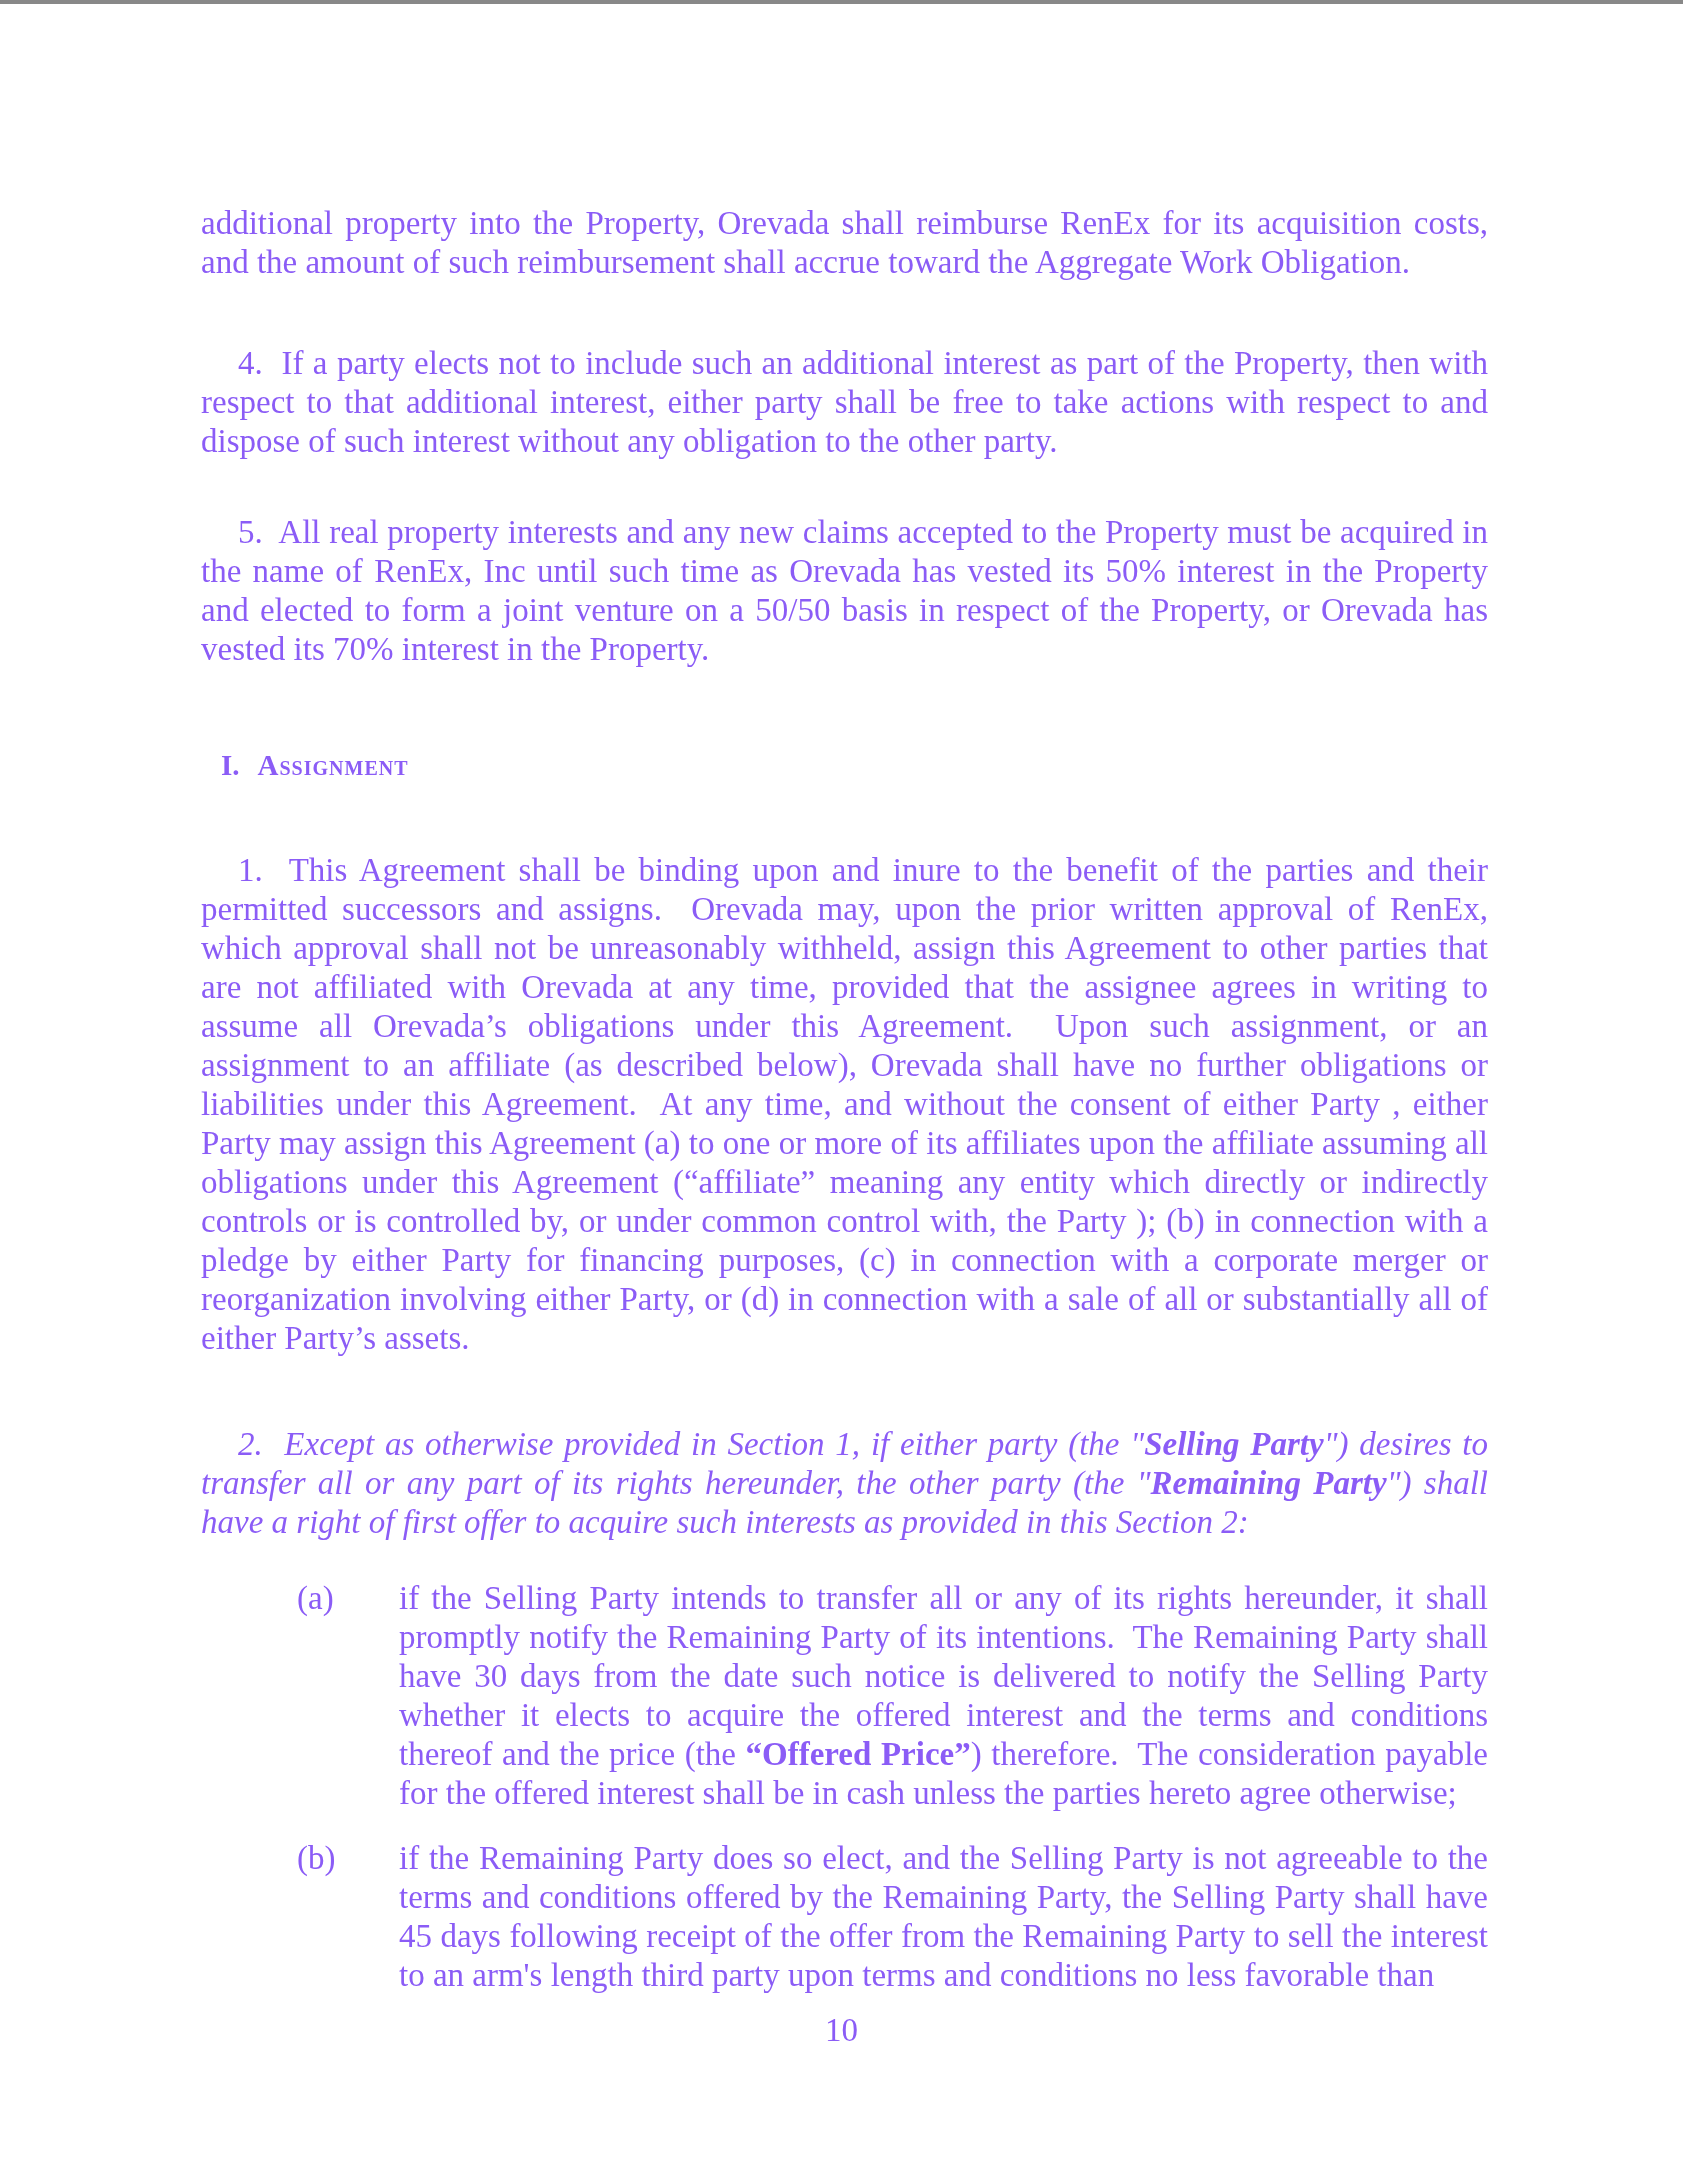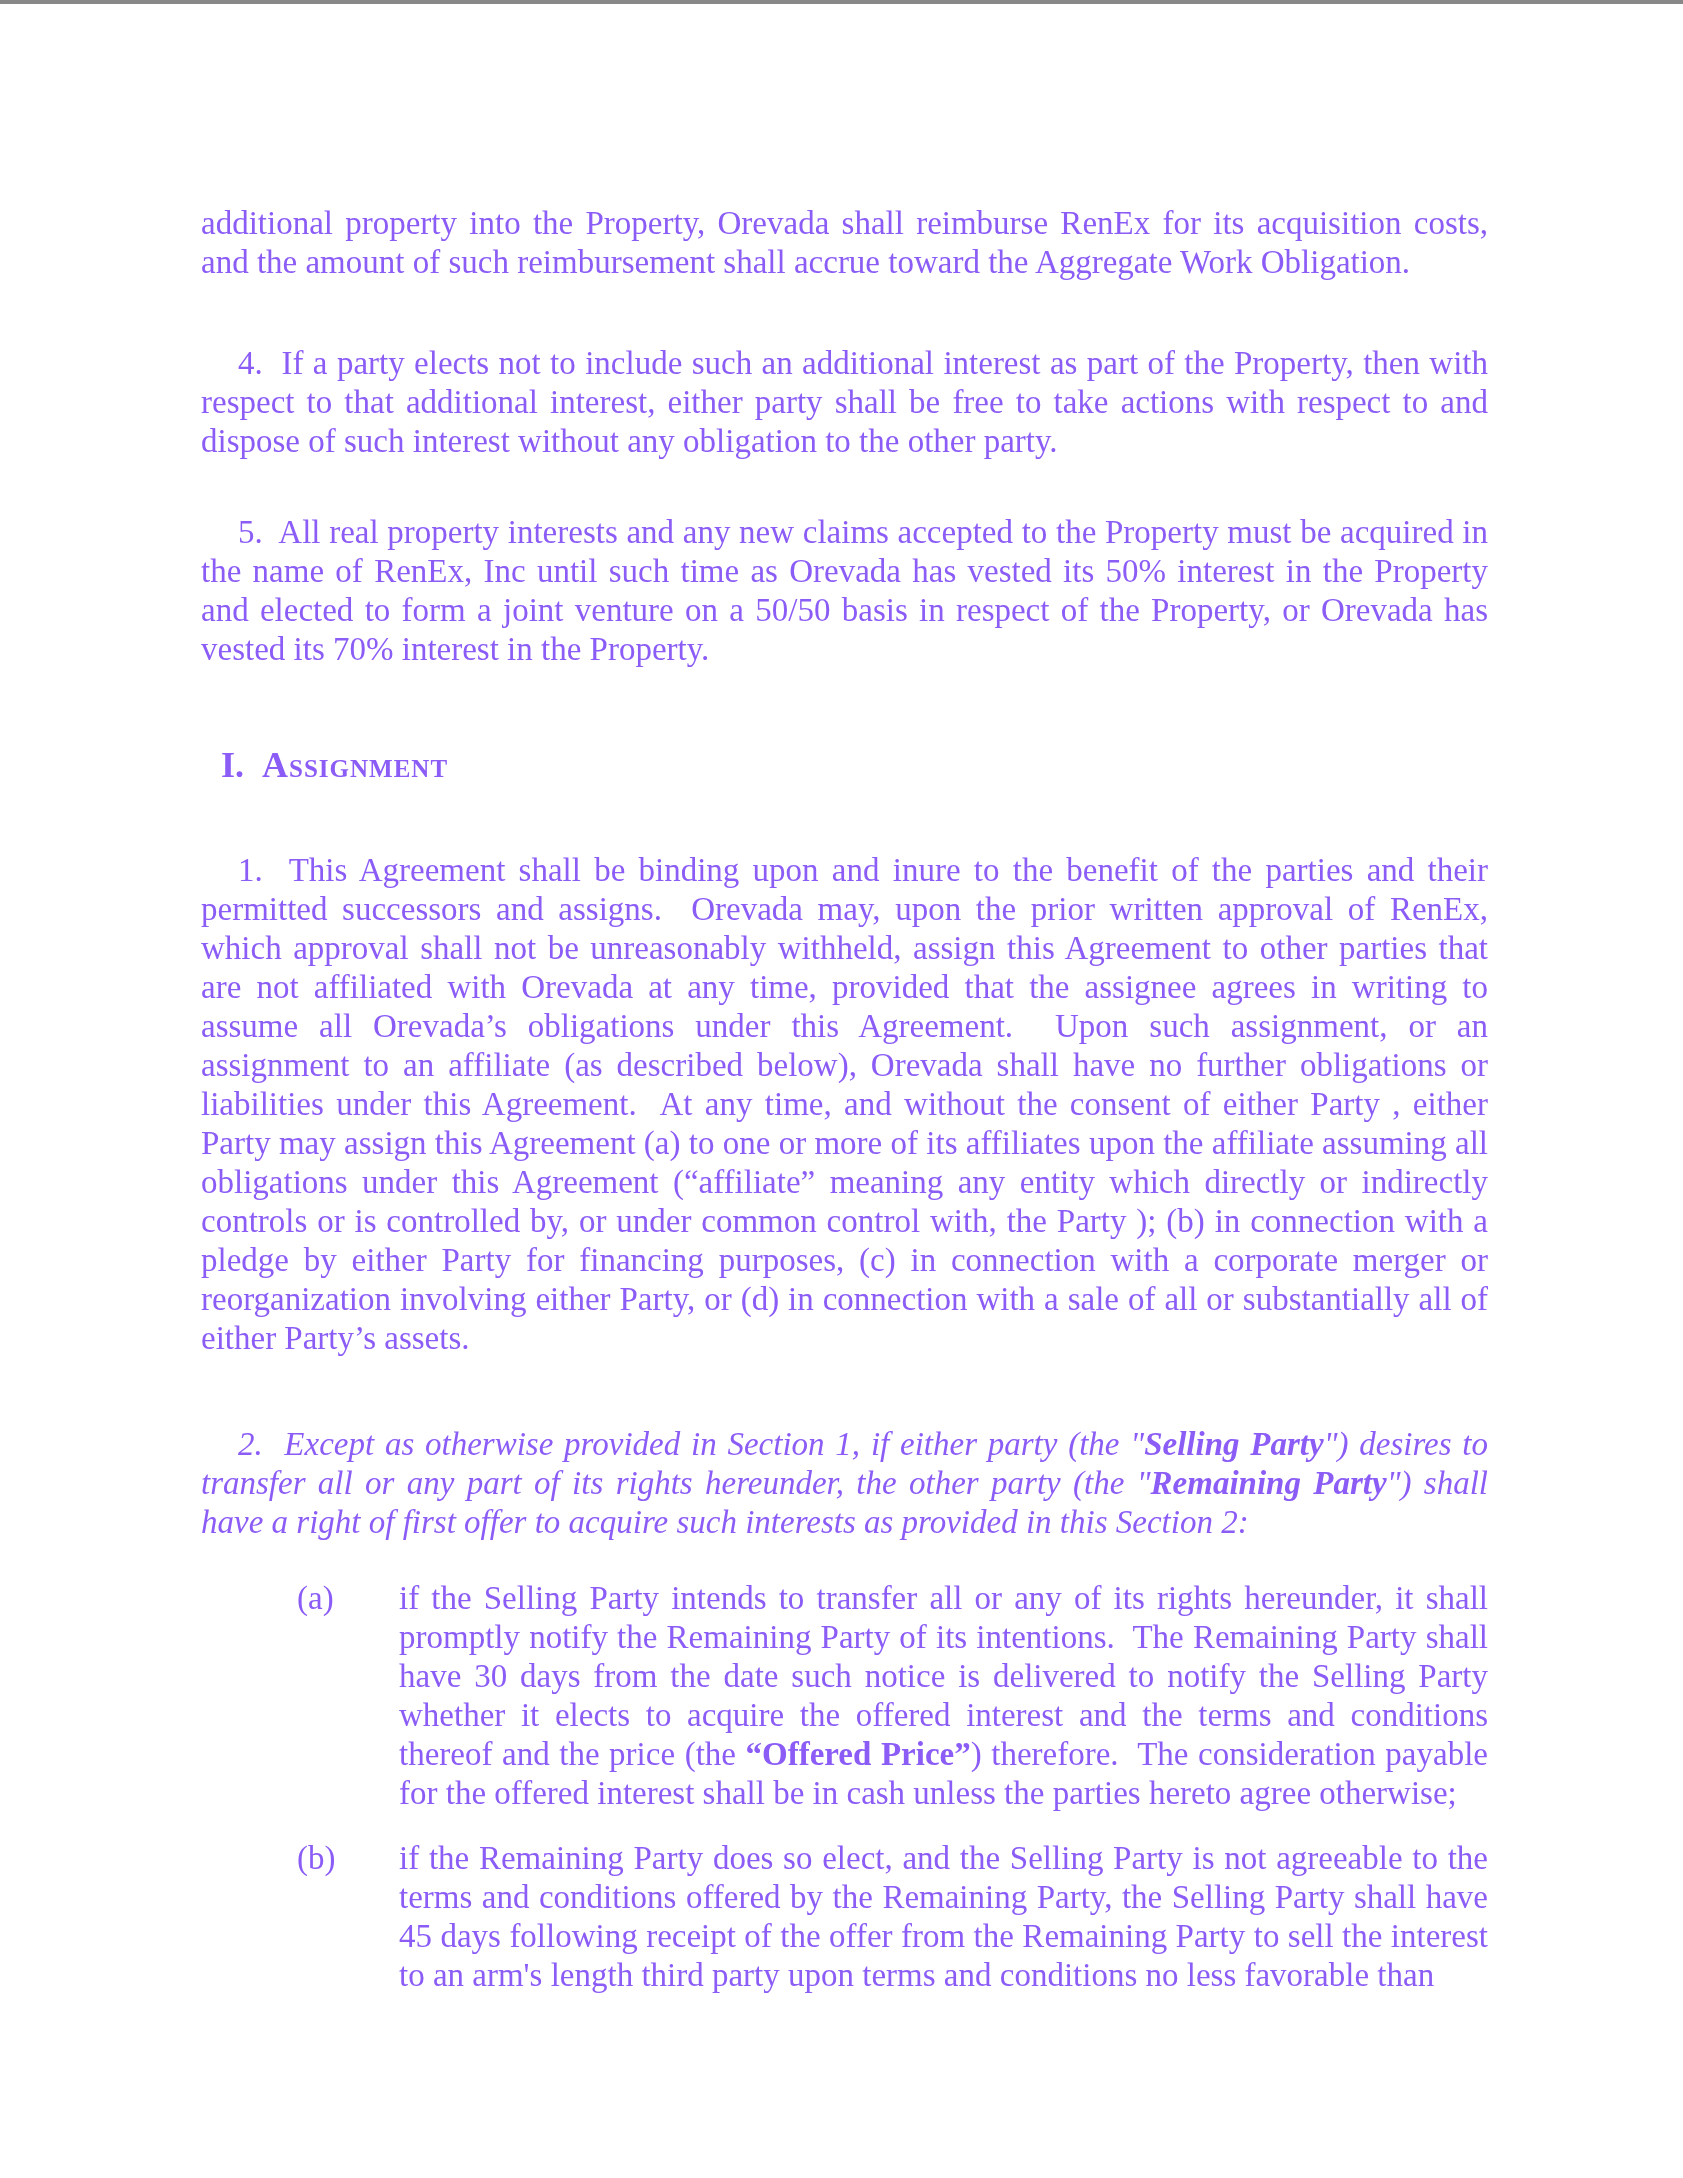--- a/index.html
+++ b/index.html
@@ -21,21 +21,21 @@
   .para {
     margin: 0;
     text-align: justify;
     text-justify: inter-word;
   }
   .para.indented { text-indent: 37px; }
   .para-4 { margin-top: 62px; }
   .para-5 { margin-top: 52px; }
   .section-heading {
     margin: 77px 0 0 20px;
-    font-size: 36px;
+    font-size: 29px;
     line-height: 39px;
     font-weight: bold;
   }
   .section-heading .hnum { margin-right: 18px; }
   .section-heading .htitle { font-variant: small-caps; letter-spacing: 1px; }
   .para-1 { margin-top: 66px; }
   .para-2 { margin-top: 67px; font-style: italic; }
   .list-item {
     position: relative;
     margin-top: 26px;
@@ -85,14 +85,15 @@
       <div class="item-body"><span>if the Selling Party intends to transfer all or any of its rights hereunder, it shall promptly notify the Remaining Party of its intentions.&nbsp; The Remaining Party shall have 30 days from the date such notice is delivered to notify the Selling Party whether it elects to acquire the offered interest and the terms and conditions thereof and the price (the </span><span class="b">“Offered Price”</span><span>) therefore.&nbsp; The consideration payable for the offered interest shall be in cash unless the parties hereto agree otherwise;</span></div>
     </div>
 
     <div class="list-item">
       <span class="marker">(b)</span>
       <div class="item-body"><span>if the Remaining Party does so elect, and the Selling Party is not agreeable to the terms and conditions offered by the Remaining Party, the Selling Party shall have 45 days following receipt of the offer from the Remaining Party to sell the interest to an arm's length third party upon terms and conditions no less favorable than</span></div>
     </div>
 
   </div>
 
+  <div class="page-footer">10</div>
 </div>
 
 
 </body></html>

